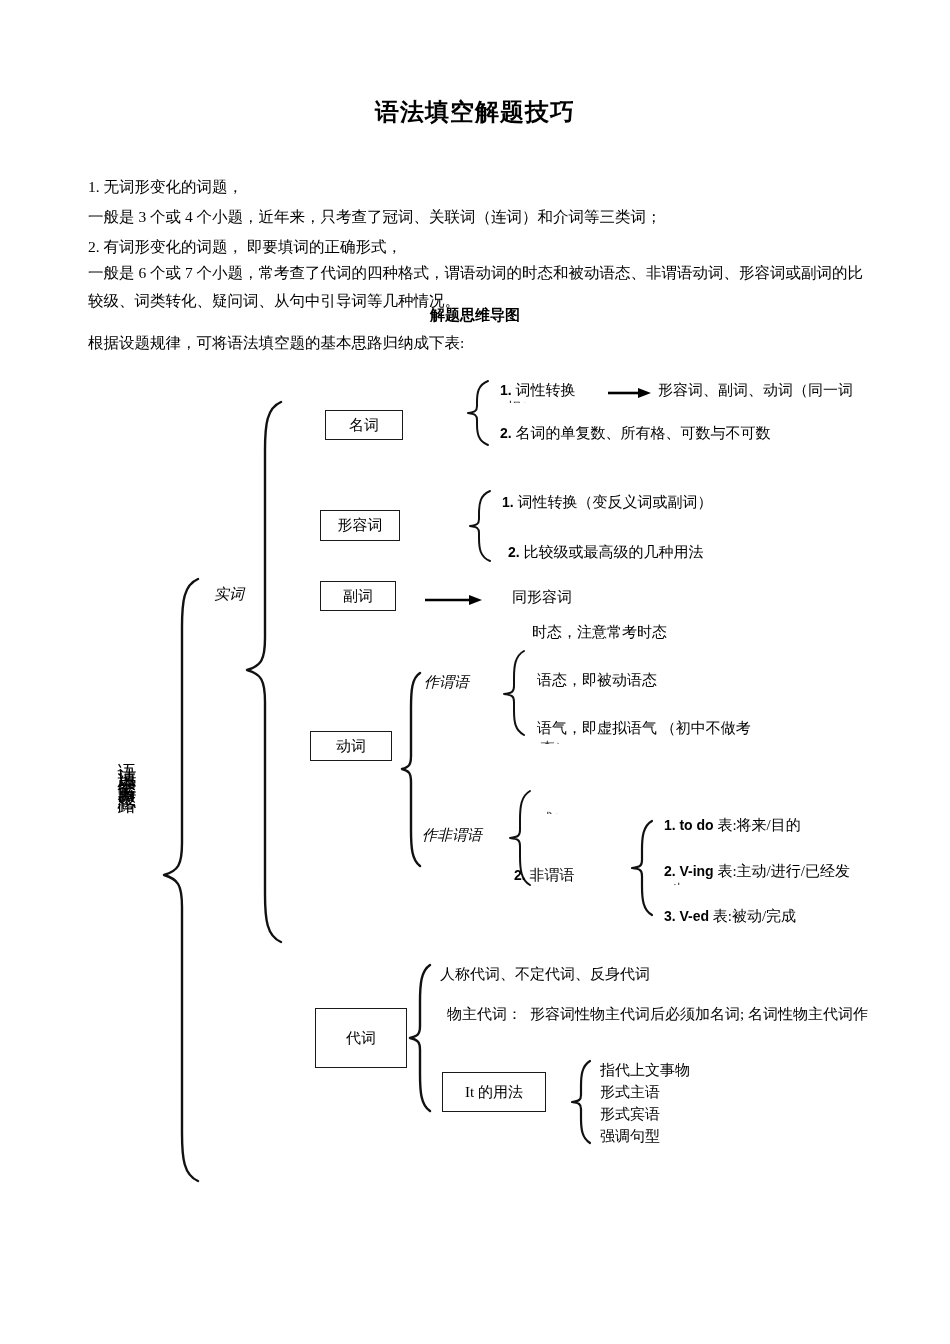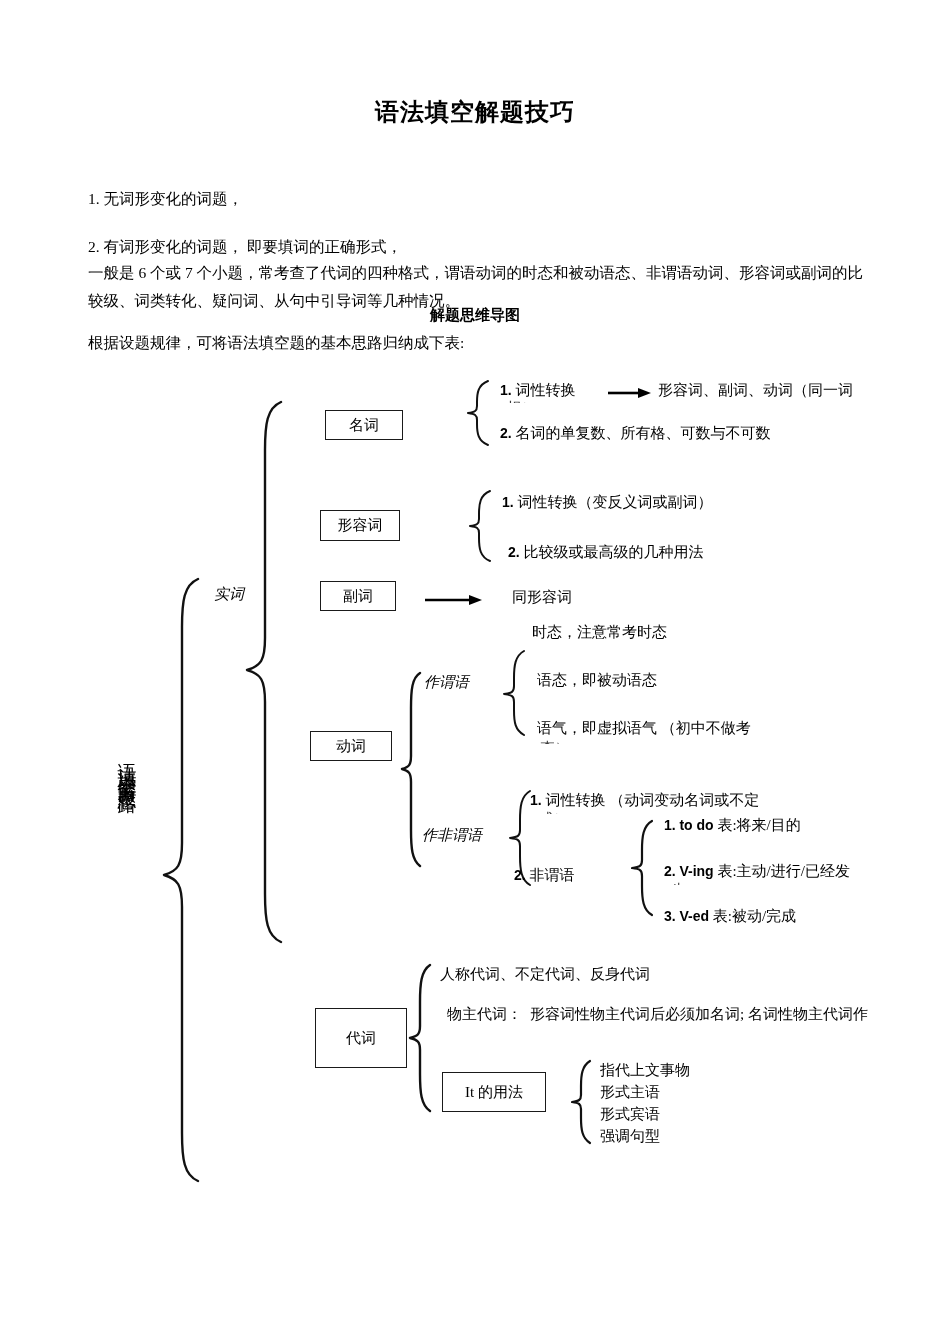--- a/index.html
+++ b/index.html
@@ -109,21 +109,22 @@
     white-space: nowrap;
   }
 </style>
 </head>
 <body>
 
 <div id="page">
 
   <div class="doc-title">语法填空解题技巧</div>
 
-  <div class="para" style="top:174px;margin-top:12px;">1. 无词形变化的词题，</div>
+  <div class="para" style="top:174px;">1. 无词形变化的词题，</div>
+  <div class="para" style="top:204px;">  一般是 3 个或 4 个小题，近年来，只考查了冠词、关联词（连词）和介词等三类词；</div>
   <div class="para" style="top:234px;">2. 有词形变化的词题，  即要填词的正确形式，</div>
   <div class="para wrap" style="top:259px; line-height:28px;">  一般是 6 个或 7 个小题，常考查了代词的四种格式，谓语动词的时态和被动语态、非谓语动词、形容词或副词的比较级、词类转化、疑问词、从句中引导词等几种情况。</div>
 
   <div class="sub-heading" style="top:306px;">解题思维导图</div>
   <div class="para" style="top:330px;">根据设题规律，可将语法填空题的基本思路归纳成下表:</div>
 
   <div class="vert-text" style="left:118px; top:748px;">语法填空类解题思路</div>
 
   <svg class="brace-svg" style="left:160px; top:575px;" width="40" height="610" viewBox="0 0 40 610">
     <path d="M38 4 C24 10, 22 26, 22 52 L22 268 C22 290, 18 296, 4 300 C18 304, 22 310, 22 332 L22 558 C22 584, 24 600, 38 606" stroke-width="2.4"></path>
@@ -203,24 +204,20 @@
   <div class="leaf" style="left:537px; top:668px;">语态，即被动语态</div>
   <div class="leaf" style="left:537px; top:716px;">语气，即虚拟语气 （初中不做考</div>
   <div class="clipped" style="left:540px; top:736px; width:62px; height:8px;">查）</div>
 
   <div class="branch-label" style="left:422px; top:826px;">作非谓语</div>
 
   <svg class="brace-svg" style="left:508px; top:788px;" width="26" height="100" viewBox="0 0 26 100">
     <path d="M22 3 C13 8, 12 19, 12 32 L12 42 C12 48, 10 49, 2 50 C10 51, 12 52, 12 58 L12 68 C12 81, 13 92, 22 97" stroke-width="2"></path>
   </svg>
 
-  <div class="leaf" style="left:530px; top:788px;">
-    <span class="num-prefix">1.</span>
-    <span>词性转换 （动词变动名词或不定</span>
-  </div>
   <div class="clipped" style="left:539px; top:807px; width:56px; height:7px;">式）</div>
 
   <div class="leaf" style="left:514px; top:863px;">
     <span class="num-prefix">2.</span>
     <span>非谓语</span>
   </div>
 
   <svg class="brace-svg" style="left:630px; top:818px;" width="26" height="100" viewBox="0 0 26 100">
     <path d="M22 3 C13 8, 12 19, 12 32 L12 42 C12 48, 10 49, 2 50 C10 51, 12 52, 12 58 L12 68 C12 81, 13 92, 22 97" stroke-width="2.2"></path>
   </svg>

